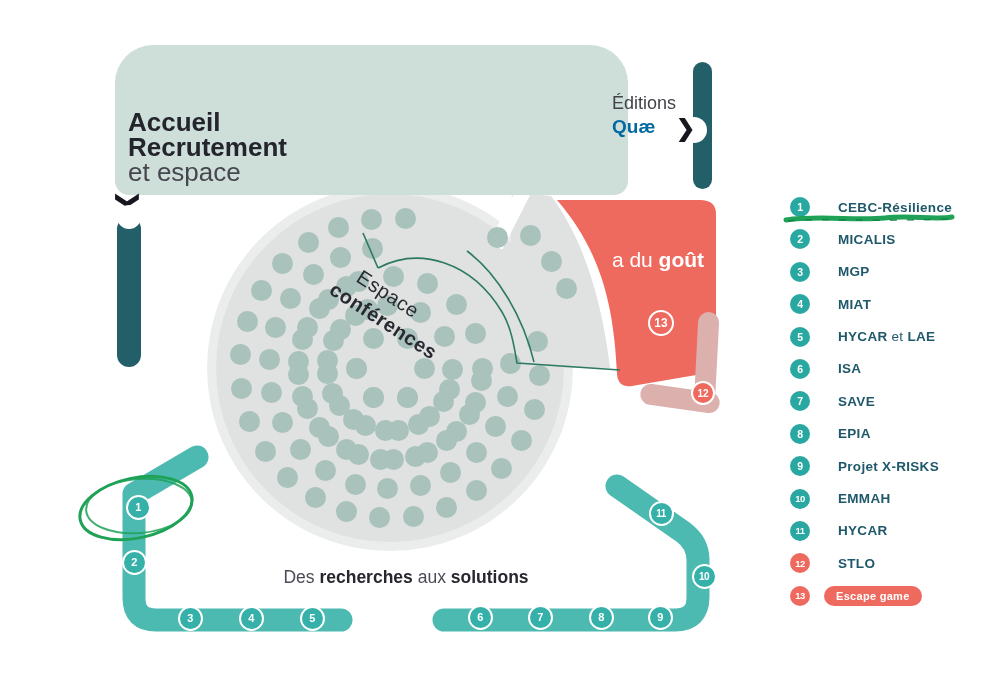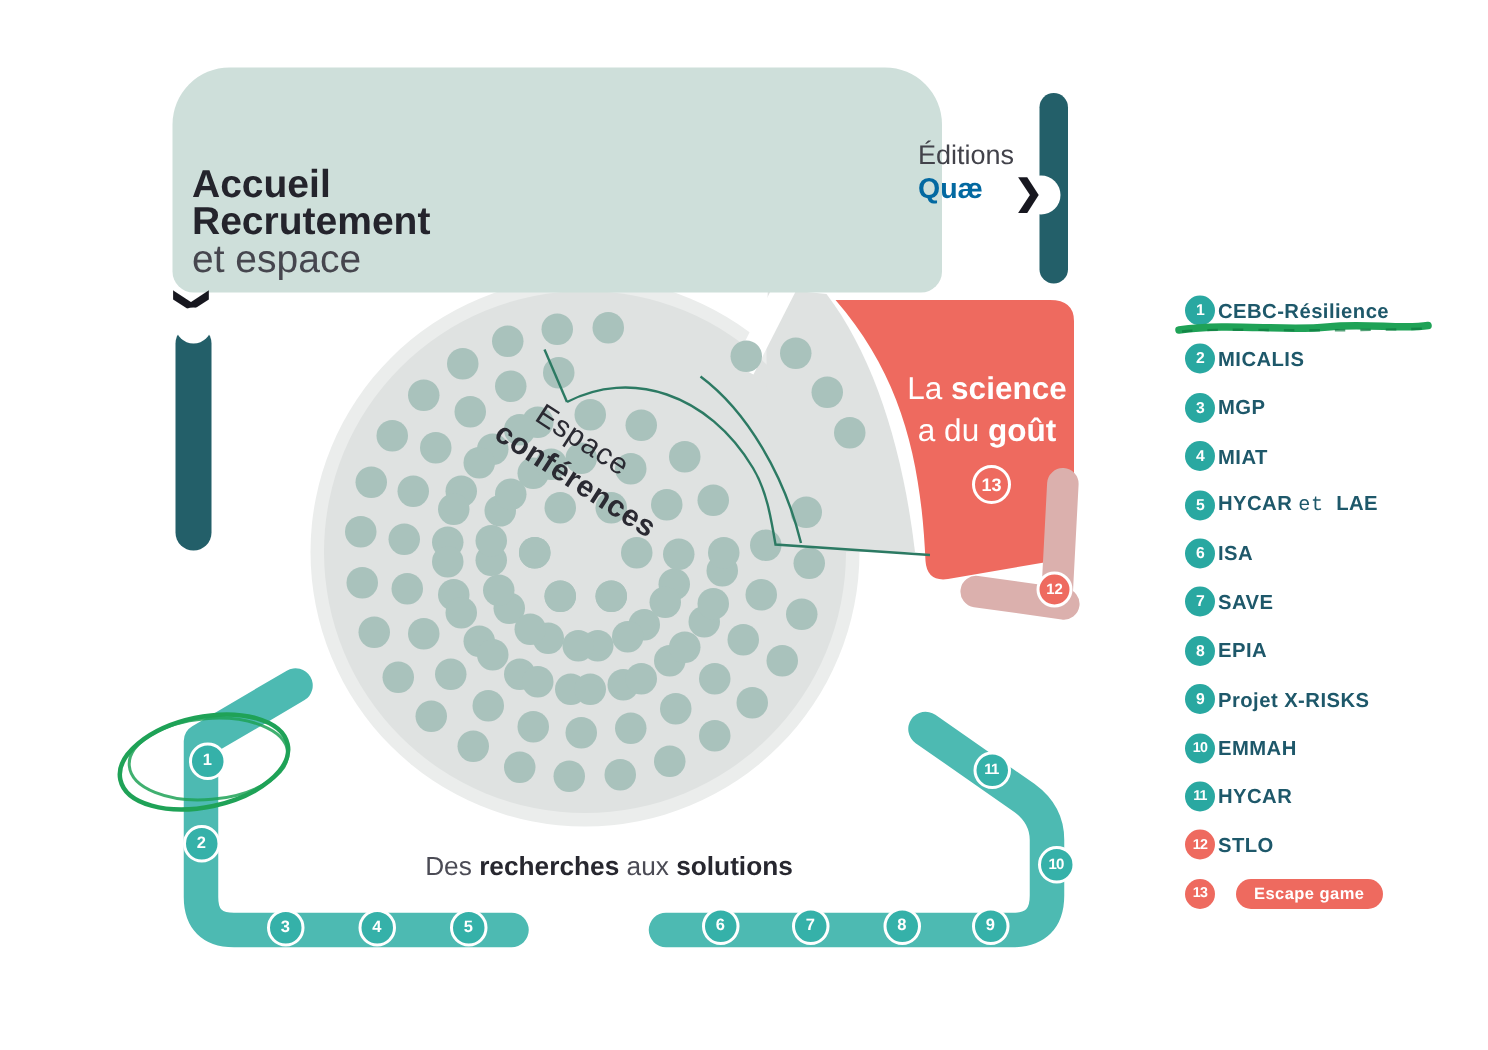--- a/index.html
+++ b/index.html
@@ -64,22 +64,22 @@
            color:#4b4b55;}
   .caption .b{color:#27272f;}
 
   
   .legend{position:absolute;left:790px;top:197px;}
   .lg-item{display:flex;align-items:center;height:20px;margin-bottom:12.4px;white-space:nowrap;}
   .lg-badge{width:20px;height:20px;border-radius:50%;color:#fff;font-weight:bold;font-size:10.5px;
             display:flex;align-items:center;justify-content:center;flex:0 0 20px;letter-spacing:-.5px;}
   .lg-badge.teal{background:#29a8a1;}
   .lg-badge.coral{background:#ee6a5f;}
-  .lg-label{margin-left:2px;font-size:13.5px;font-weight:bold;color:#1e586a;letter-spacing:.3px;}
-  .lg-label .rg{font-weight:normal;font-family:Liberation Mono, monospace;}
+  .lg-label{margin-left:28px;font-size:13.5px;font-weight:bold;color:#1e586a;letter-spacing:.3px;}
+  .lg-label .rg{font-weight:normal;}
   .lg-pill{margin-left:14px;background:#ee6a5f;color:#fff;font-size:11px;font-weight:bold;
            padding:4px 12px;border-radius:12px;letter-spacing:.3px;}
 </style>
 </head>
 <body>
 
 <div class="canvas">
 
   <div class="circle-ring"></div>
   <div class="circle-inner"></div>
@@ -249,21 +249,20 @@
       <div class="mk" style="left: 647.5px; top: 604.5px;">9</div>
       <div class="mk" style="left: 691.5px; top: 563.5px; font-size: 10px;">10</div>
       <div class="mk" style="left: 648.5px; top: 500.5px; font-size: 10px;">11</div>
     </div>
 
   <div class="caption">
       <div class="line"><span>Des </span><span class="b">recherches</span><span> aux </span><span class="b">solutions</span></div>
     </div>
 
   <div class="science-text">
-      <div class="line"><span>La </span><span class="b">science</span></div>
       <div class="line"><span>a du </span><span class="b">goût</span></div>
     </div>
   <div class="pink pink-v"></div>
   <div class="pink pink-h"></div>
   <div class="badge-ring">13</div>
   <div class="badge12">12</div>
 
   <svg class="abs" width="992" height="700" style="left:0;top:0;">
     <ellipse cx="136" cy="508" rx="57" ry="30" transform="rotate(-12 136 508)" fill="none" stroke="#1fa257" stroke-width="3"></ellipse>
     <ellipse cx="139" cy="506" rx="53" ry="27" transform="rotate(-5 139 506)" fill="none" stroke="#1fa257" stroke-width="2" opacity="0.85"></ellipse>

